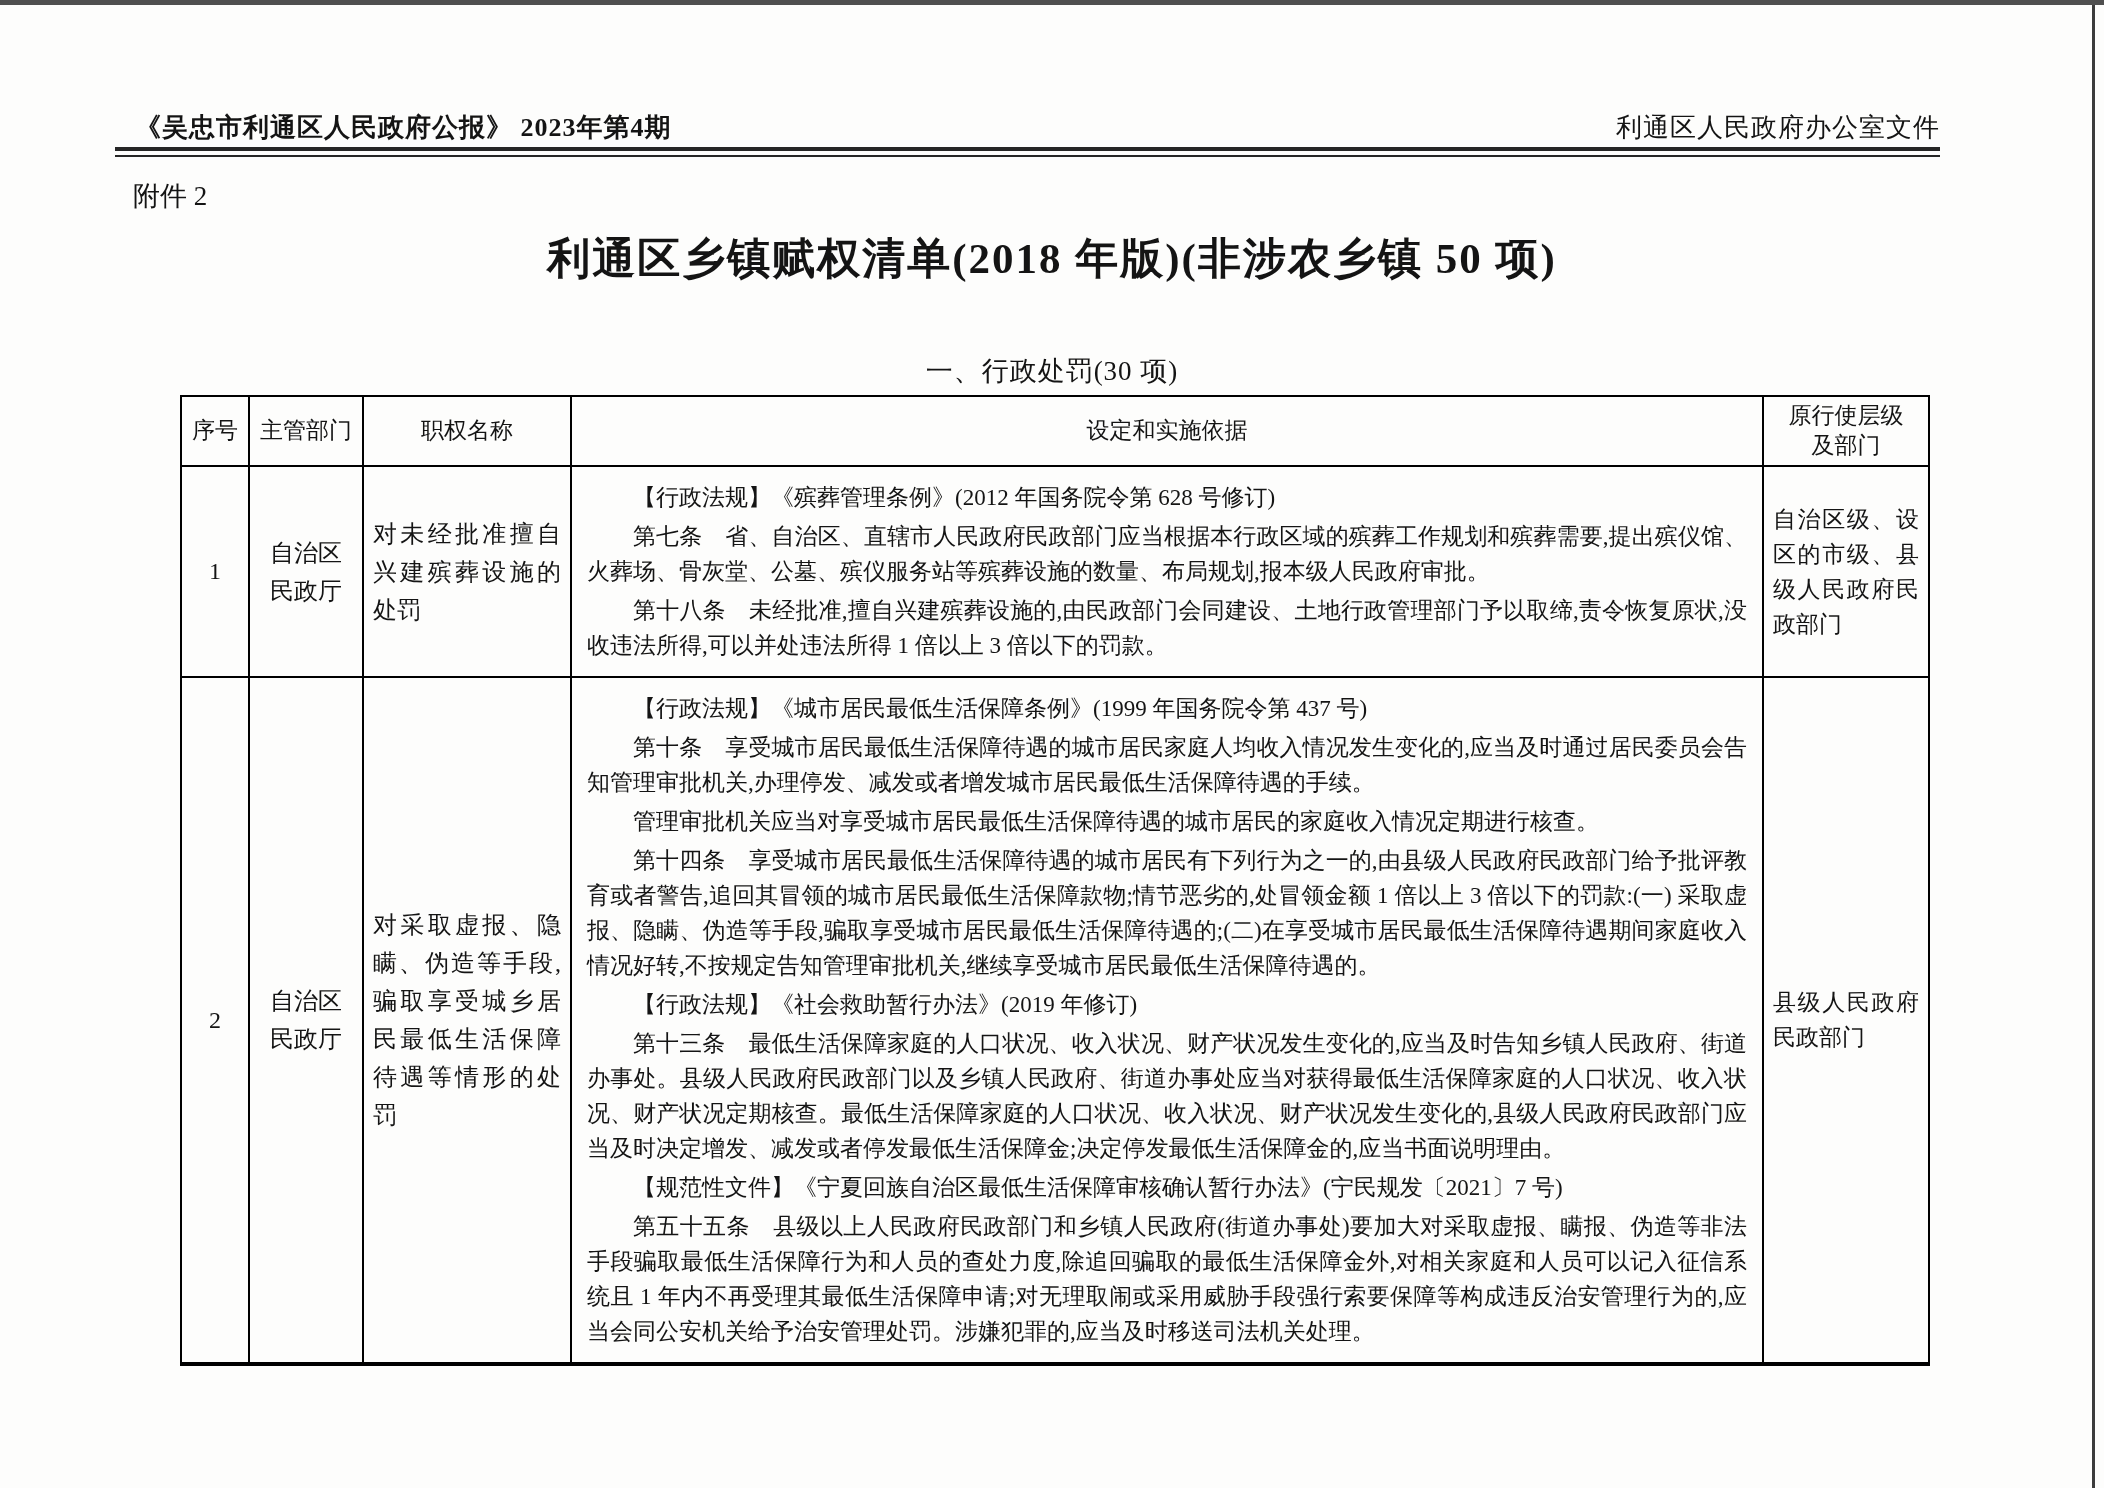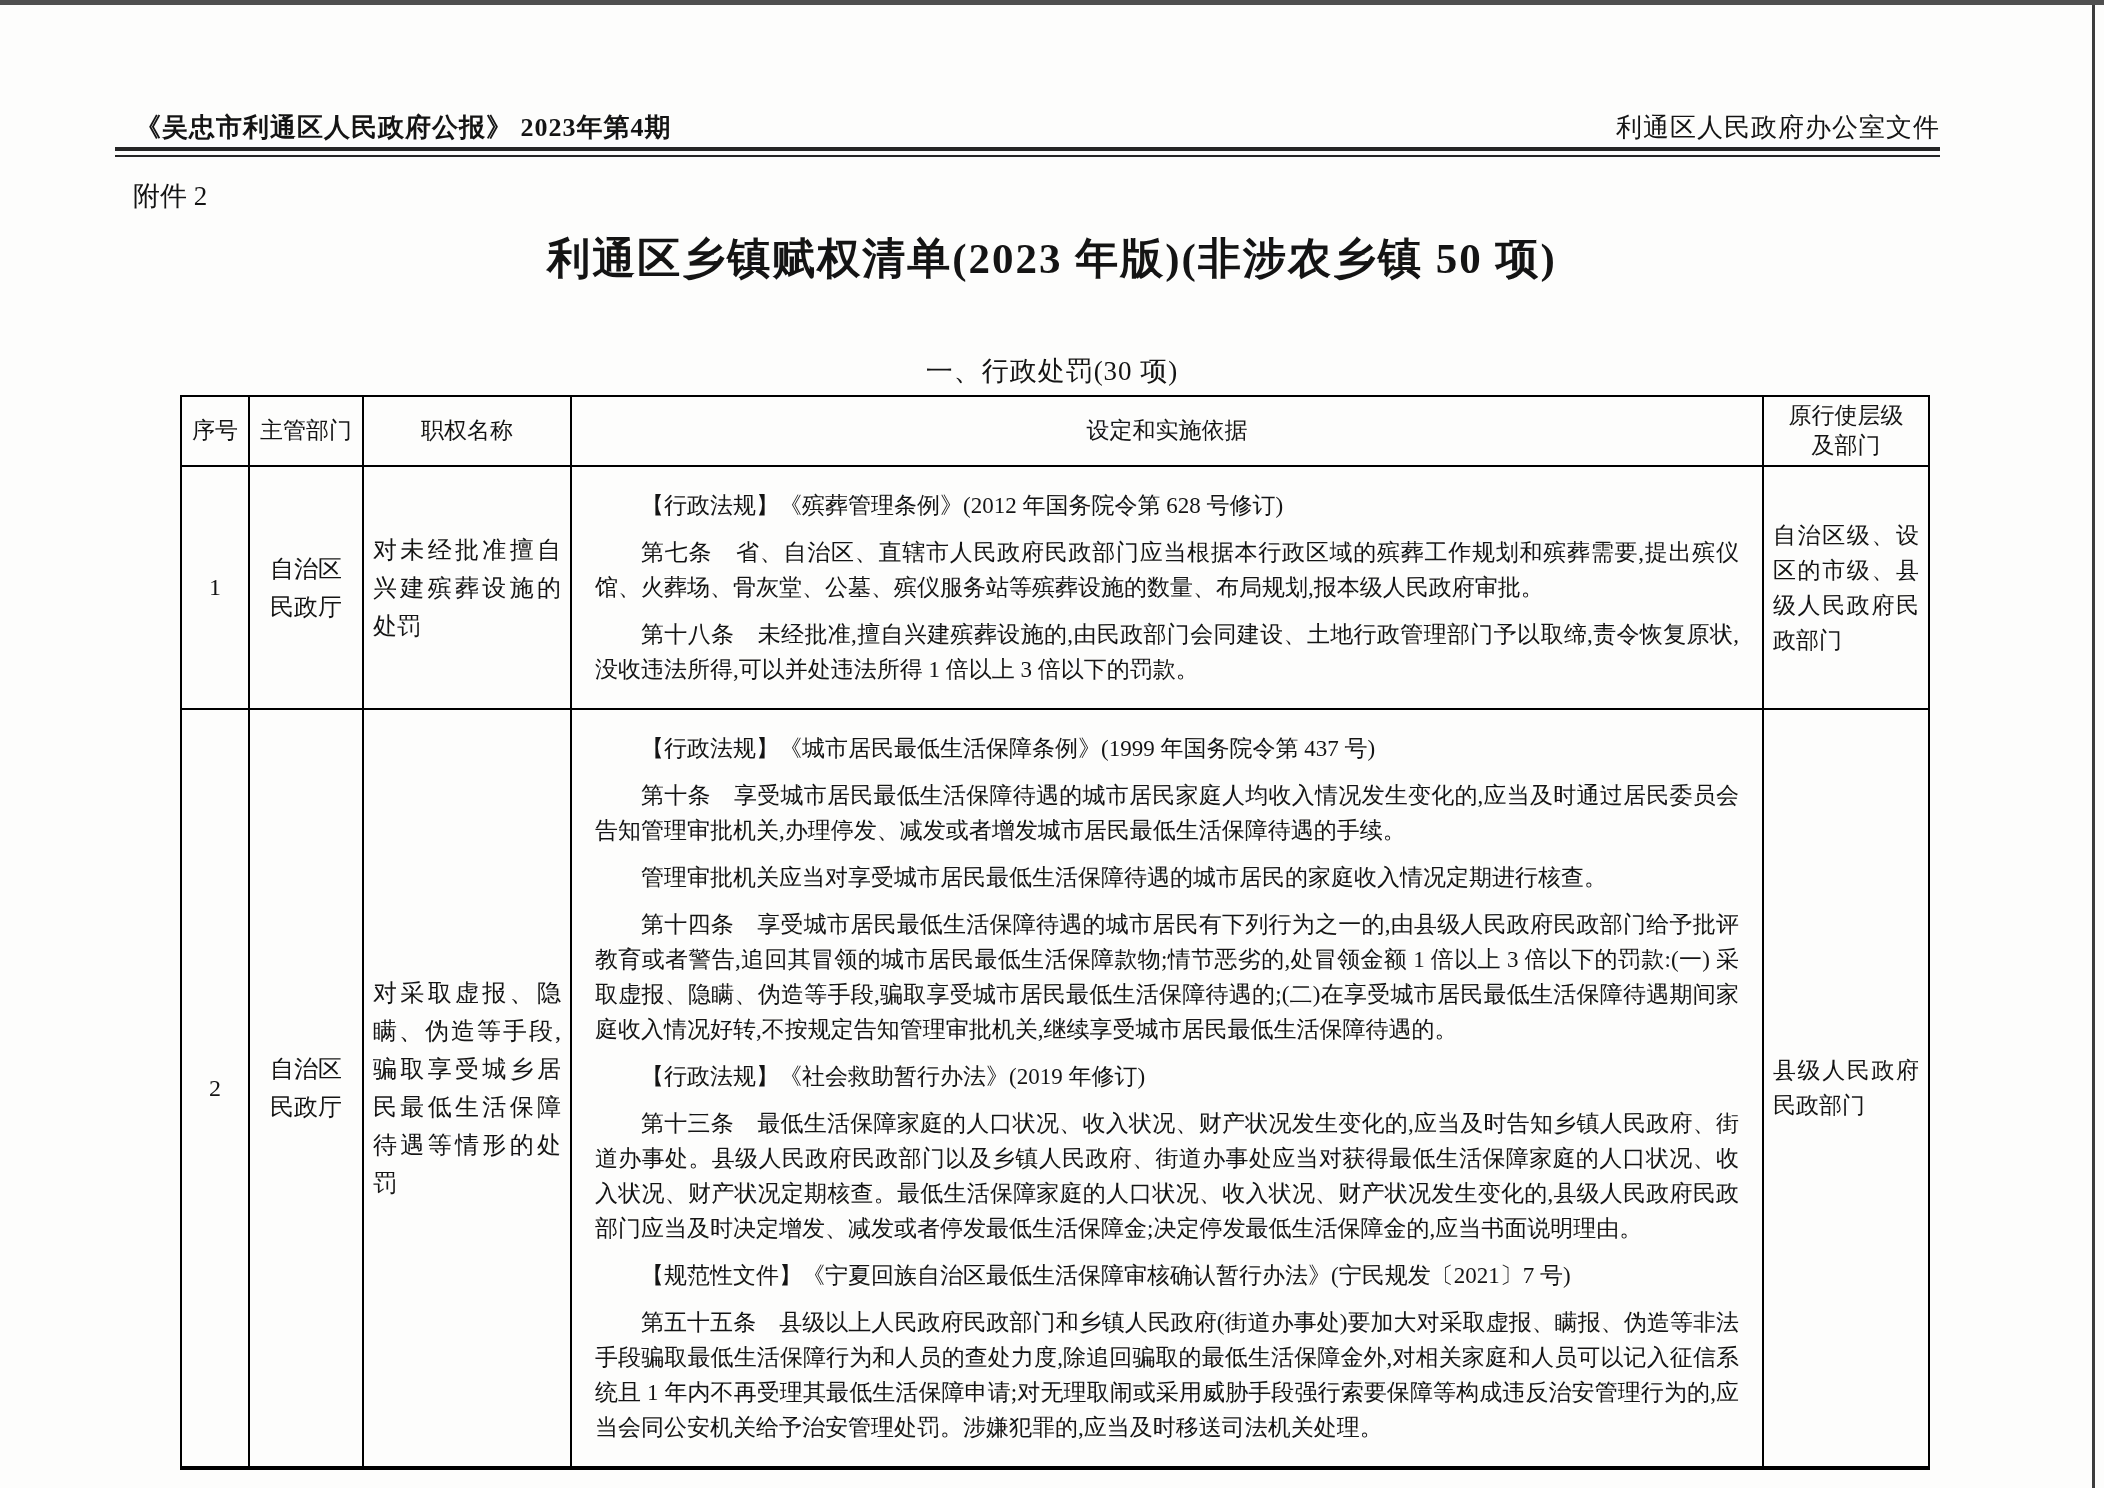--- a/index.html
+++ b/index.html
@@ -45,21 +45,21 @@
   table.powers thead th{
     height:70px;font-weight:normal;font-size:23px;line-height:30px;
     text-align:center;vertical-align:middle;white-space:pre-line;padding:0 4px;
   }
   tbody tr.row-1{height:208px;}
   tbody tr.row-2{height:633px;}
   td.c-no{ text-align:center;vertical-align:middle;font-size:24px;}
   td.c-dept{text-align:center;vertical-align:middle;font-size:24px;line-height:38px;white-space:pre-line;}
   td.c-power{vertical-align:middle;font-size:24px;line-height:38px;padding:0 9px;text-align:justify;}
   td.c-basis{vertical-align:top;font-size:23px;line-height:35px;padding:9px 11px;text-align:justify;}
-  td.c-basis p{margin:12px;text-indent:2em;text-align:justify;}
+  td.c-basis p{margin:4px;text-indent:2em;text-align:justify;}
   td.c-level{vertical-align:middle;font-size:23px;line-height:35px;padding:0 9px;text-align:justify;}
 
   .page-number{
     position:absolute;top:1338px;left:0;width:100%;
     text-align:center;font-size:26px;letter-spacing:4px;
     font-family:"DejaVu Sans","Liberation Sans",sans-serif;font-size:24px;
   }
 </style>
 </head>
 <body>
@@ -70,21 +70,21 @@
 
   <div class="header-line">
     <span class="header-left">《吴忠市利通区人民政府公报》  2023年第4期</span>
     <span class="header-right">利通区人民政府办公室文件</span>
   </div>
 
   <div class="double-rule"></div>
 
   <div class="attachment">附件 2</div>
 
-  <div class="doc-title">利通区乡镇赋权清单(2023 年版)(非涉农乡镇 50 项)</div>
+  <div class="doc-title">利通区乡镇赋权清单(2018 年版)(非涉农乡镇 50 项)</div>
 
   <div class="section-title">一、行政处罚(30 项)</div>
 
   <table class="powers">
     <colgroup>
       <col style="width:68px">
       <col style="width:114px">
       <col style="width:208px">
       <col style="width:1192px">
       <col style="width:166px">

